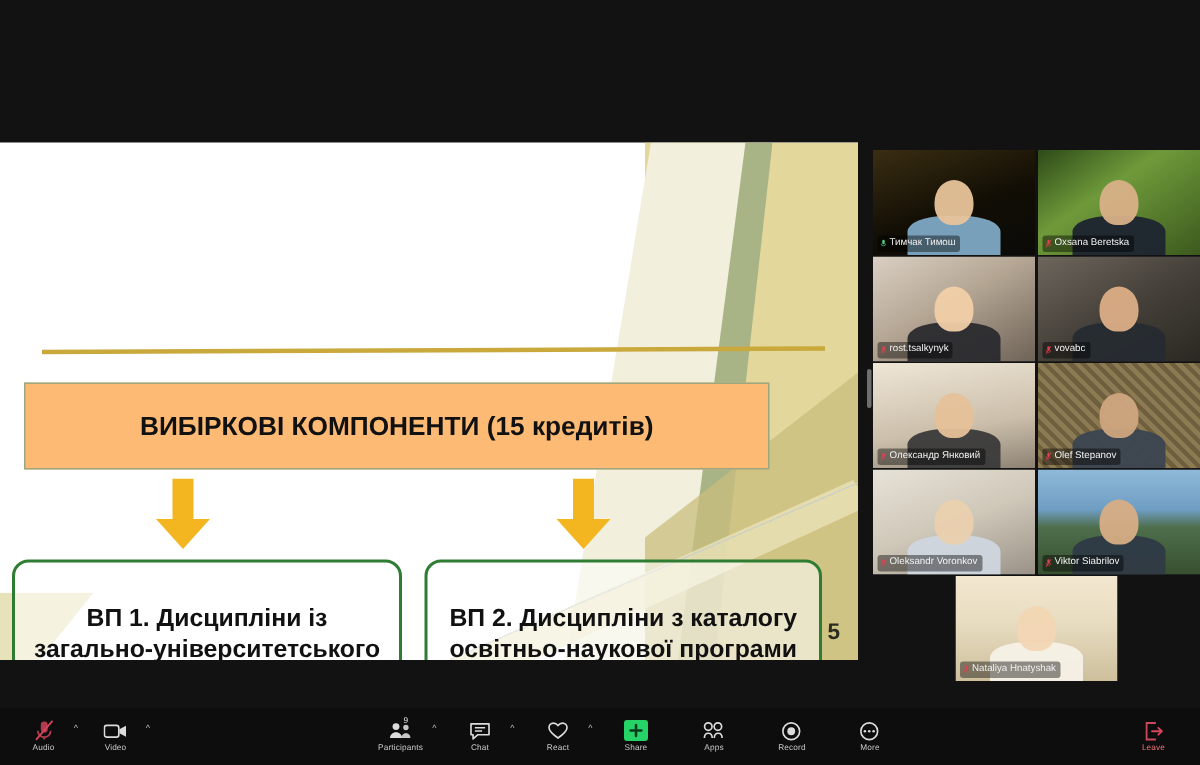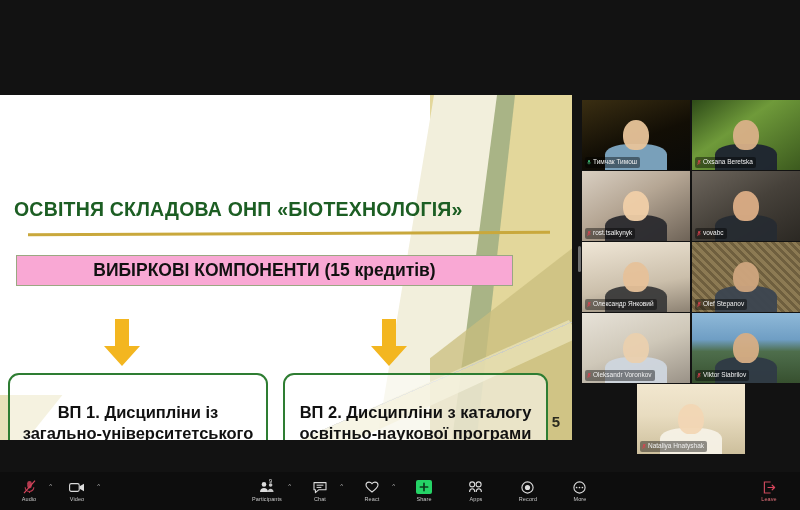--- a/index.html
+++ b/index.html
@@ -49,22 +49,22 @@
     letter-spacing:.2px; white-space:nowrap;
   }
   #title-rule{
     position:absolute; left:28px; top:137px; width:522px; height:3px;
     background:#C9A83C; z-index:4;
     transform:skewY(-0.25deg);
   }
 
   
   #components-band{
-    position:absolute; left:16px; top:160px; width:497px; height:31px;
-    background:#f9a8d4; border:1px solid #9aa882; z-index:4;
+    position:absolute; left:16px; top:160px; width:497px; height:58px;
+    background:#fdba74; border:1px solid #9aa882; z-index:4;
     display:flex; align-items:center; justify-content:center;
   }
   #components-band span{
     color:#111; font-weight:bold; font-size:17.5px; white-space:nowrap;
   }
 
   
   .arrow{ position:absolute; width:38px; height:48px; z-index:4; }
   .arrow svg{ width:100%; height:100%; display:block; }
   #arrow-left{ left:103px; top:224px; }
@@ -166,21 +166,20 @@
   <div id="share-area">
 
     <div class="deco d1"></div>
     <div class="deco d2"></div>
     <div class="deco d3"></div>
     <div class="deco d4"></div>
     <div class="deco d5"></div>
     <div class="deco d6"></div>
     <div class="dline"></div>
 
-    <div id="slide-title">ОСВІТНЯ СКЛАДОВА ОНП «БІОТЕХНОЛОГІЯ»</div>
     <div id="title-rule"></div>
 
     <div id="components-band">
       <span>ВИБІРКОВІ КОМПОНЕНТИ (15 кредитів)</span>
     </div>
 
     <div class="arrow" id="arrow-left">
       <svg viewBox="0 0 38 48">
           <polygon points="12,0 26,0 26,27 37,27 19,47 1,27 12,27" fill="#F3B620"></polygon>
         </svg>

